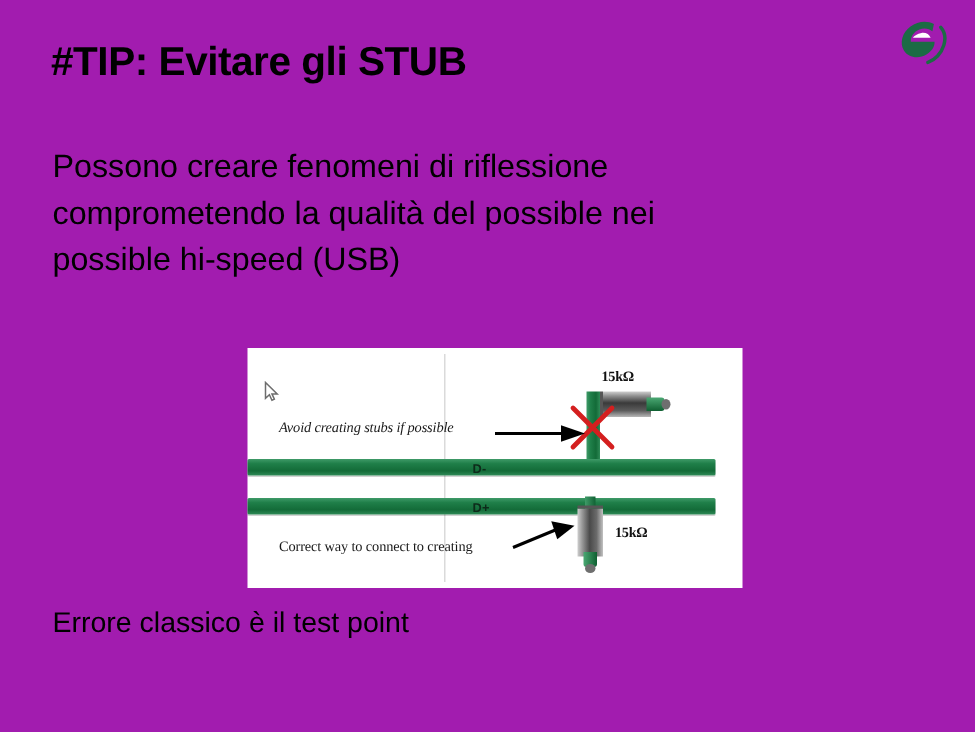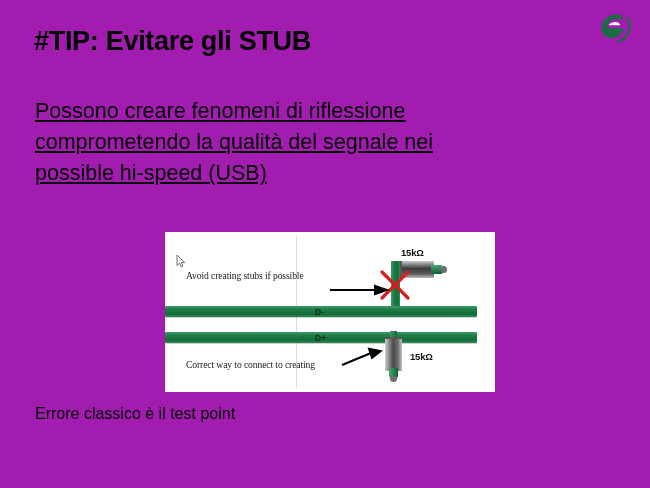--- a/index.html
+++ b/index.html
@@ -49,28 +49,28 @@
   
   #body-text {
     position: absolute;
     left: 35px;
     top: 96px;
     width: 520px;
     font-size: 21.5px;
     line-height: 1.45;
     font-weight: normal;
   }
-  #body-text .ln { display: block; white-space: nowrap; text-decoration: underline; }
+  #body-text .ln { display: block; white-space: nowrap; }
 
   
   #closing-text {
     position: absolute;
     left: 35px;
     top: 405px;
-    font-size: 16px;
+    font-size: 19px;
     white-space: nowrap;
   }
 
   
   #figure {
     position: absolute;
     left: 165px;
     top: 232px;
     width: 330px;
     height: 160px;
@@ -175,21 +175,21 @@
   .res-v .tip-b {
     position: absolute; top: 45px; left: 5px;
     width: 7px; height: 6px;
     background: #6f6f6f;
     border-radius: 50%;
   }
 
   
   .ohm-label {
     position: absolute;
-    font-family: Liberation Sans, sans-serif;
+    font-family: Liberation Serif, serif;
     font-size: 9.5px;
     font-weight: bold;
     color: #111111;
     letter-spacing: -0.2px;
     white-space: nowrap;
   }
 
   
   .annot {
     position: absolute;
@@ -222,21 +222,21 @@
                L9.2 15.9 C9.0 12.4 11.3 9.0 14.9 7.6 C18.0 6.4 21.6 6.9 23.6 8.9
                Z" fill="#1c6b45"></path>
       <path d="M10.6 13.2 L22.4 13.2 C21.6 10.9 19.0 9.5 16.3 10.0 C13.6 10.5 11.4 11.8 10.6 13.2 Z" fill="#ffffff"></path>
     </svg>
   </div>
 
   <div id="title">#TIP: Evitare gli STUB</div>
 
   <div id="body-text">
     <span class="ln">Possono creare fenomeni di riflessione</span>
-    <span class="ln">comprometendo la qualità del segnale nei</span>
+    <span class="ln">comprometendo la qualità del possible nei</span>
     <span class="ln">possible hi-speed (USB)</span>
   </div>
 
   <div id="figure">
     <div class="fg-inner">
 
       <div class="guide-line"></div>
 
       <div class="cursor-art" style="left:11px; top:22px;">
         <svg width="11" height="14" viewBox="0 0 11 14" xmlns="http://www.w3.org/2000/svg">
@@ -255,21 +255,21 @@
 
       <div class="stub-v" style="left:226px; top:29px; height:48px;"></div>
 
       <div class="red-x" style="left:214px; top:37px;">
         <svg width="32" height="32" viewBox="0 0 32 32" xmlns="http://www.w3.org/2000/svg">
           <line x1="3" y1="3" x2="29" y2="29" stroke="#d41f1f" stroke-width="3.2" stroke-linecap="round"></line>
           <line x1="29" y1="3" x2="3" y2="29" stroke="#d41f1f" stroke-width="3.2" stroke-linecap="round"></line>
         </svg>
       </div>
 
-      <div class="annot" style="left:21px; top:38px;">Avoid creating stubs if possible</div>
+      <div class="annot" style="left:21px; top:48px;font-style:italic;">Avoid creating stubs if possible</div>
 
       <div class="arrow-svg" style="left:165px; top:50px;">
         <svg width="62" height="12" viewBox="0 0 62 12" xmlns="http://www.w3.org/2000/svg">
           <line x1="0" y1="6" x2="45" y2="6" stroke="#000000" stroke-width="2"></line>
           <path d="M44 0.5 L60 6 L44 11.5 Z" fill="#000000"></path>
         </svg>
       </div>
 
       <div class="trace" style="left:0px; top:74px; width:312px;"></div>
       <div class="trace-label" style="left:150px; top:75px;">D-</div>

